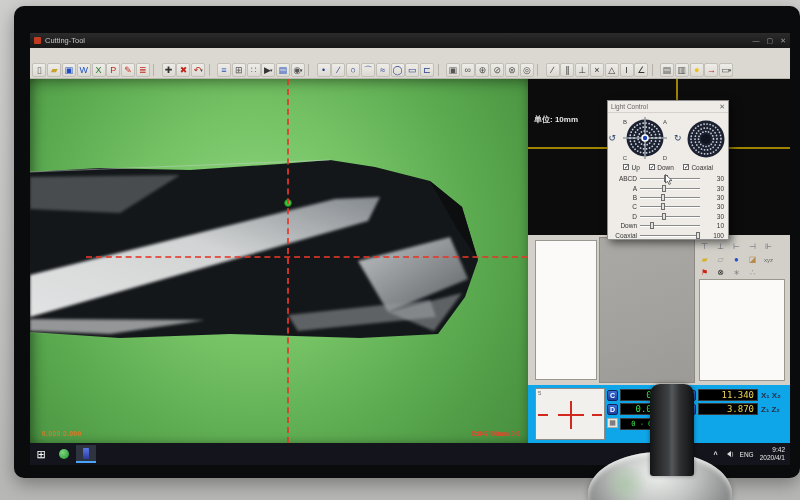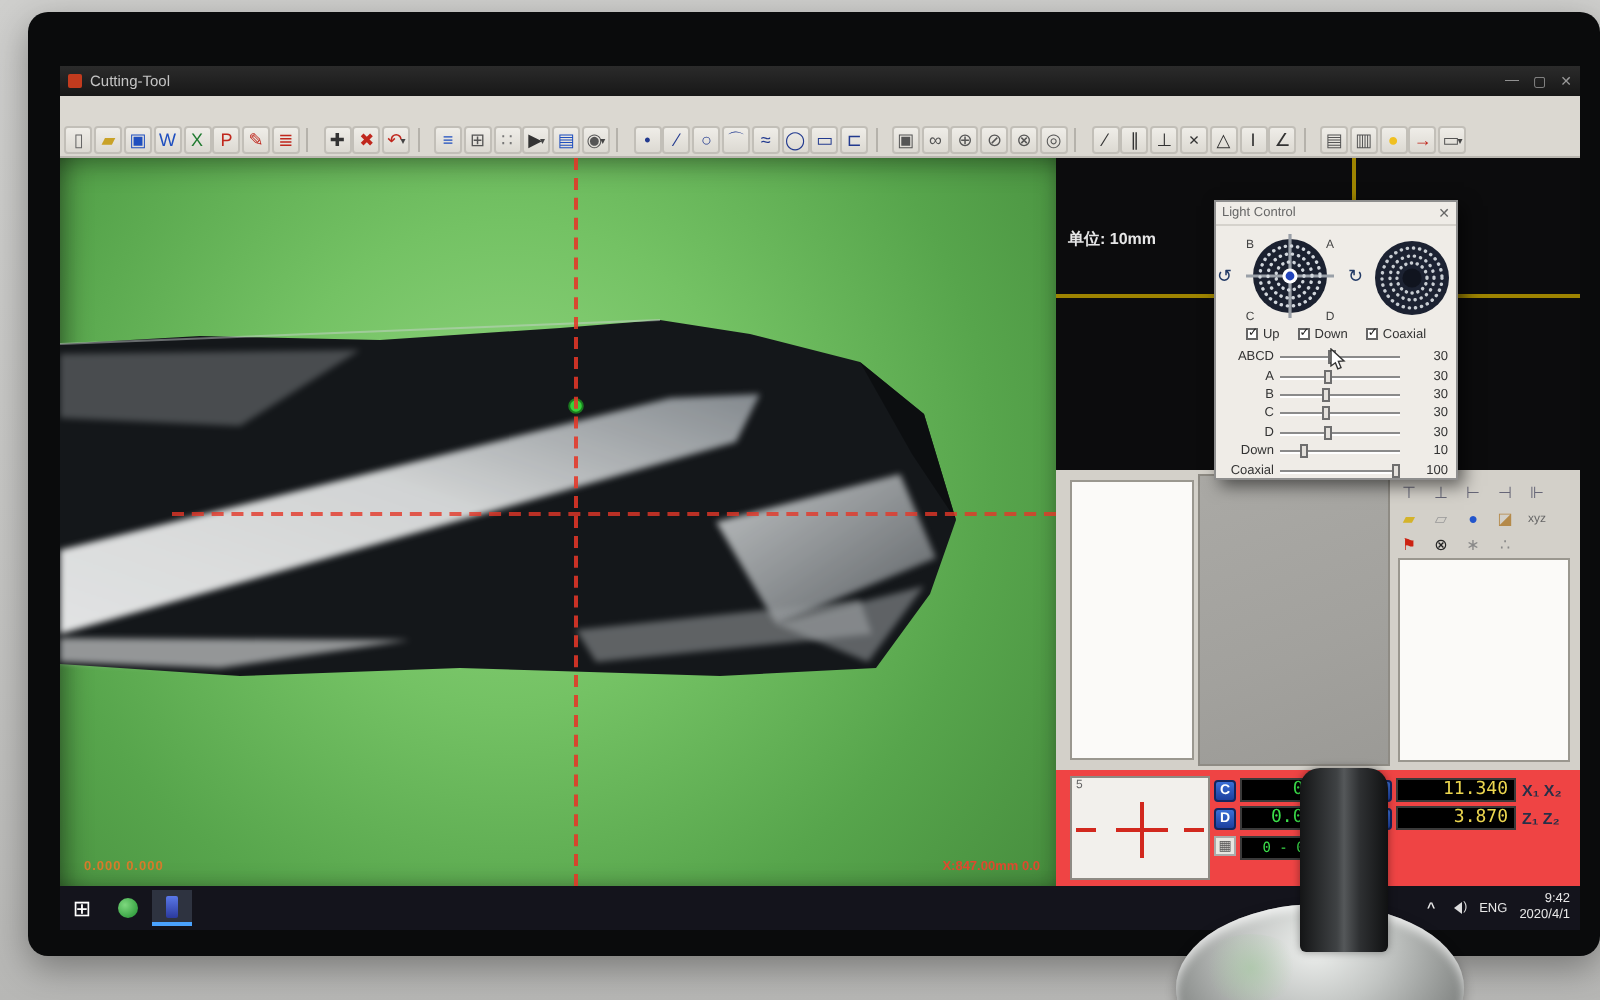--- a/index.html
+++ b/index.html
@@ -76,21 +76,21 @@
   .listbox{position:absolute;background:#fbfaf8;border:1px solid #9a978f;box-sizing:border-box;}
   .lb1{left:7px;top:5px;width:62px;height:140px;}
   .drawbox{position:absolute;left:71px;top:2px;width:96px;height:146px;
     background:linear-gradient(160deg,#aaa9a5,#a2a19d 60%,#9b9a96);border:1px solid #8e8b84;box-sizing:border-box;}
   .sideicons{position:absolute;left:170px;top:6px;width:90px;}
   .sirow{display:flex;gap:3px;margin-bottom:2px;}
   .sicon{width:13px;height:11px;display:flex;align-items:center;justify-content:center;
     font-size:8px;line-height:1;}
   .lb2{left:171px;top:44px;width:86px;height:102px;}
   
-  .dro{position:absolute;left:498px;top:352px;width:262px;height:58px;background:#ef4444;}
+  .dro{position:absolute;left:498px;top:352px;width:262px;height:58px;background:#0ea5e9;}
   .navbox{position:absolute;left:7px;top:3px;width:70px;height:52px;background:#f2f0ec;
     border:1px solid #8e8b84;box-sizing:border-box;overflow:hidden;}
   .navbox .idx{position:absolute;left:2px;top:1px;font-size:6px;color:#666;}
   .nv{position:absolute;left:34px;top:12px;width:2px;height:28px;background:#d2281e;}
   .nh{position:absolute;left:22px;top:25px;width:26px;height:2px;background:#d2281e;}
   .ntick{position:absolute;top:25px;width:10px;height:2px;background:#d2281e;}
   .dro-key{position:absolute;width:11px;height:11px;background:linear-gradient(#3b6fd6,#1d3f9e);
     color:#fff;font-size:7px;font-weight:bold;display:flex;align-items:center;justify-content:center;
     border-radius:2px;border:1px solid #12265e;box-sizing:border-box;}
   .lcd{position:absolute;height:12px;background:#000;border:1px solid #3a3a3a;box-sizing:border-box;

